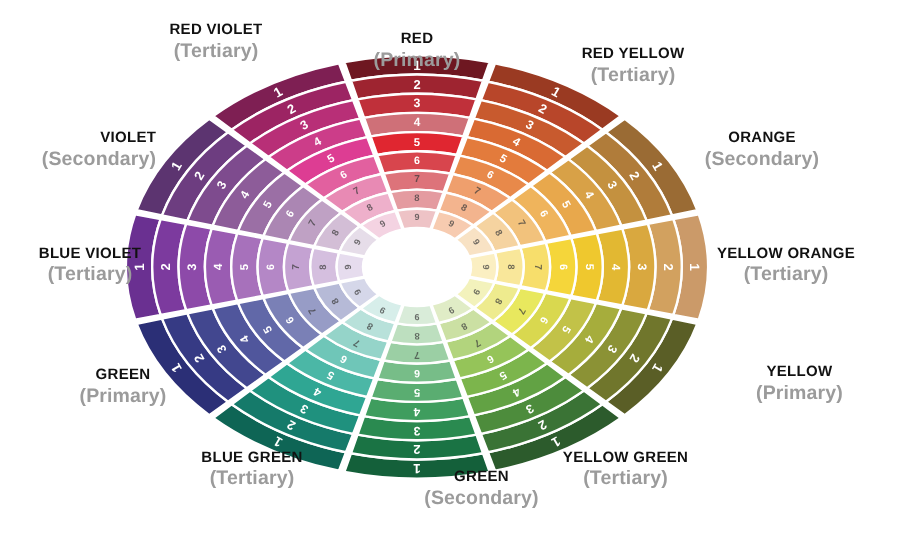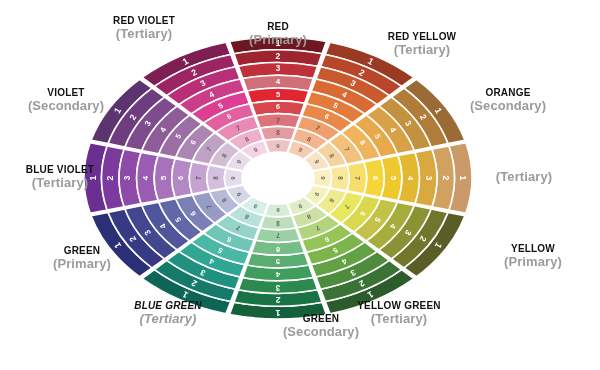--- a/index.html
+++ b/index.html
@@ -280,47 +280,48 @@
       </div>
       <div class="label" style="left: 422px; top: 44px; transform: translate(-50%, -50%);">
         <span class="name">RED YELLOW</span>
         <span class="kind">(Tertiary)</span>
       </div>
       <div class="label" style="left: 508px; top: 100px; transform: translate(-50%, -50%);">
         <span class="name">ORANGE</span>
         <span class="kind">(Secondary)</span>
       </div>
       <div class="label" style="left: 524px; top: 177px; transform: translate(-50%, -50%);">
+        <span class="name">YELLOW ORANGE</span>
         <span class="kind">(Tertiary)</span>
       </div>
       <div class="label" style="left: 505px; top: 256px; transform: translate(-50%, -50%); margin-left: 28px;">
         <span class="name">YELLOW</span>
         <span class="kind">(Primary)</span>
       </div>
-      <div class="label" style="left: 399px; top: 313px; transform: translate(-50%, -50%);">
+      <div class="label" style="left: 417px; top: 313px; transform: translate(-50%, -50%);">
         <span class="name">YELLOW GREEN</span>
         <span class="kind">(Tertiary)</span>
       </div>
       <div class="label" style="left: 281px; top: 326px; transform: translate(-50%, -50%); margin-left: 40px;">
         <span class="name">GREEN</span>
         <span class="kind">(Secondary)</span>
       </div>
-      <div class="label" style="left: 168px; top: 313px; transform: translate(-50%, -50%); font-style: italic;">
+      <div class="label" style="left: 168px; top: 313px; transform: translate(-50%, -50%);">
         <span class="name">BLUE GREEN</span>
         <span class="kind">(Tertiary)</span>
       </div>
       <div class="label" style="left: 82px; top: 258px; transform: translate(-50%, -50%);">
         <span class="name">GREEN</span>
         <span class="kind">(Primary)</span>
       </div>
       <div class="label" style="left: 44px; top: 177px; transform: translate(-50%, -50%); margin-left: 16px;">
         <span class="name">BLUE VIOLET</span>
         <span class="kind">(Tertiary)</span>
       </div>
-      <div class="label" style="left: 66px; top: 100px; transform: translate(-50%, -50%);">
+      <div class="label" style="left: 66px; top: 100px; transform: translate(-50%, -50%); text-align: right;">
         <span class="name">VIOLET</span>
         <span class="kind">(Secondary)</span>
       </div>
       <div class="label" style="left: 144px; top: 28px; transform: translate(-50%, -50%);">
         <span class="name">RED VIOLET</span>
         <span class="kind">(Tertiary)</span>
       </div>
     </div>
 </div>
 

